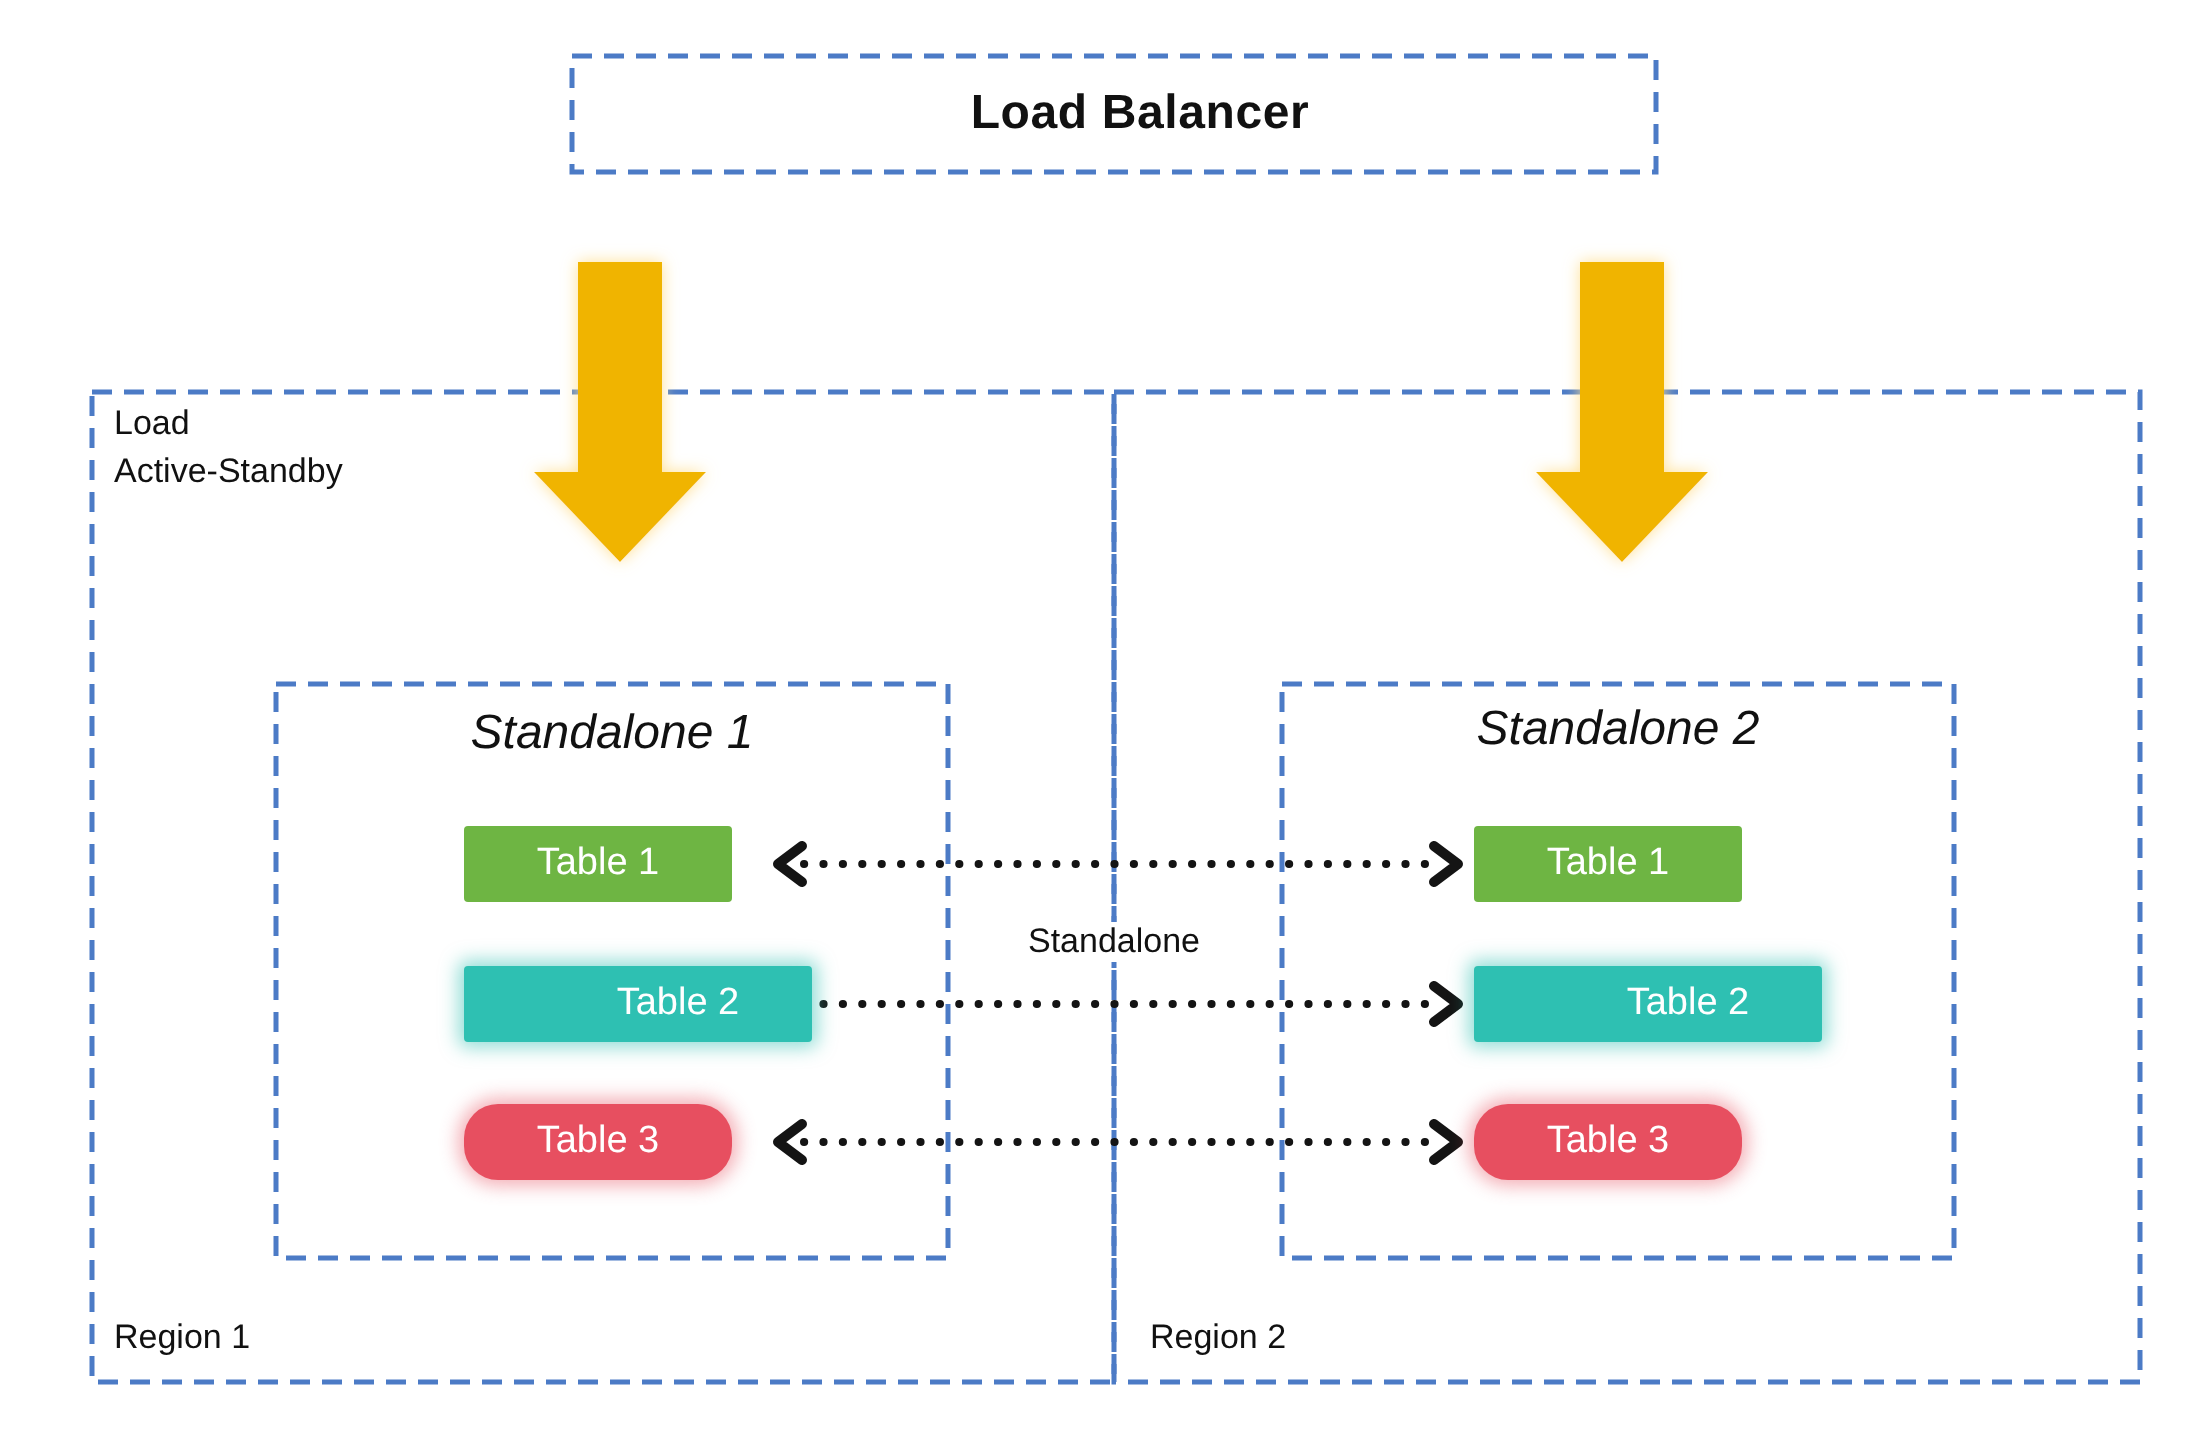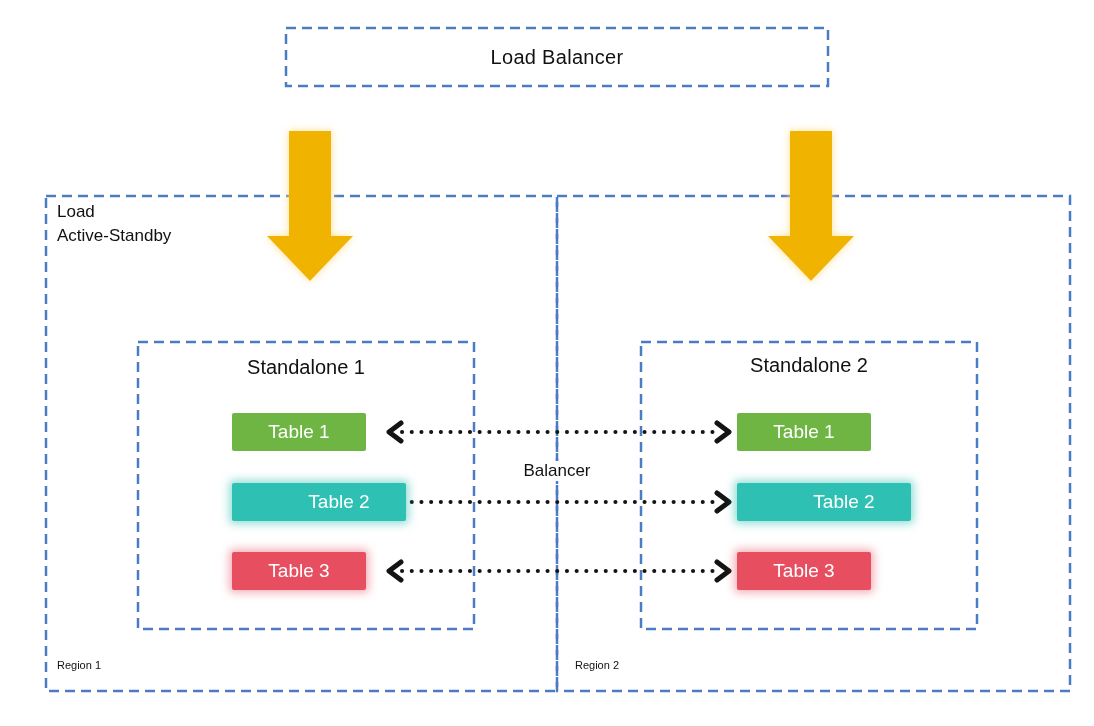--- a/index.html
+++ b/index.html
@@ -15,58 +15,58 @@
     background: #ffffff;
     overflow: hidden;
   }
   .shapes-layer {
     position: absolute;
     left: 0; top: 0;
     width: 1094px; height: 726px;
   }
   .abs { position: absolute; }
   .lb-label {
-    left: 286px; top: 27px; width: 542px; height: 60px;
+    left: 299px; top: 27px; width: 542px; height: 60px;
     display: flex; align-items: center; justify-content: center;
-    font-size: 20px; color: #111111; letter-spacing: 0.3px;
+    font-size: 24px; color: #111111; letter-spacing: 0.3px; font-weight: bold;
   }
   .note {
     left: 57px; top: 200px;
     font-size: 17px; line-height: 1.4; color: #111111;
     white-space: pre-line;
   }
   .standalone-title {
     width: 338px; top: 352px; height: 30px;
     display: flex; align-items: center; justify-content: center;
-    font-size: 20px; color: #111111;
+    font-size: 24px; color: #111111; font-style: italic;
   }
   .standalone-title.s1 { left: 137px; }
   .standalone-title.s2 { left: 640px; top: 350px; }
   .table-chip {
     width: 134px; height: 38px;
     display: flex; align-items: center; justify-content: center;
     font-size: 19px; color: #ffffff;
     border-radius: 2px;
   }
   .table-chip.col-left  { left: 232px; }
   .table-chip.col-right { left: 737px; }
   .row-1 { top: 413px; }
   .row-2 { top: 483px; }
-  .row-3 { top: 552px; }
+  .row-3 { top: 552px; border-radius: 17px; }
   .glow-teal { box-shadow: 0 0 9px 3px rgba(46, 192, 178, 0.5); padding-left: 40px; }
   .glow-red  { box-shadow: 0 0 9px 3px rgba(231, 79, 96, 0.45); }
   .replicate-label {
     left: 482px; top: 461px; width: 150px;
     text-align: center;
     font-size: 17px; color: #111111;
     background: #ffffff;
   }
   .region-label {
     top: 659px;
-    font-size: 11px; color: #111111;
+    font-size: 17px; color: #111111;
   }
   .region-label.r1 { left: 57px; }
   .region-label.r2 { left: 575px; }
 </style>
 </head>
 <body>
 
 <div class="canvas">
 
   <svg class="shapes-layer" width="1094" height="726" viewBox="0 0 1094 726">
@@ -111,18 +111,18 @@
   <div class="abs standalone-title s2">Standalone 2</div>
 
   <div class="abs table-chip col-left row-1" style="background-color: rgb(110, 181, 67);">Table 1</div>
   <div class="abs table-chip col-left row-2 glow-teal" style="background-color: rgb(46, 192, 178);">Table 2</div>
   <div class="abs table-chip col-left row-3 glow-red" style="background-color: rgb(231, 79, 96);">Table 3</div>
 
   <div class="abs table-chip col-right row-1" style="background-color: rgb(110, 181, 67);">Table 1</div>
   <div class="abs table-chip col-right row-2 glow-teal" style="background-color: rgb(46, 192, 178);">Table 2</div>
   <div class="abs table-chip col-right row-3 glow-red" style="background-color: rgb(231, 79, 96);">Table 3</div>
 
-  <div class="abs replicate-label">Balancer</div>
+  <div class="abs replicate-label">Standalone</div>
 
   <div class="abs region-label r1">Region 1</div>
   <div class="abs region-label r2">Region 2</div>
 
 </div>
 
 </body></html>

